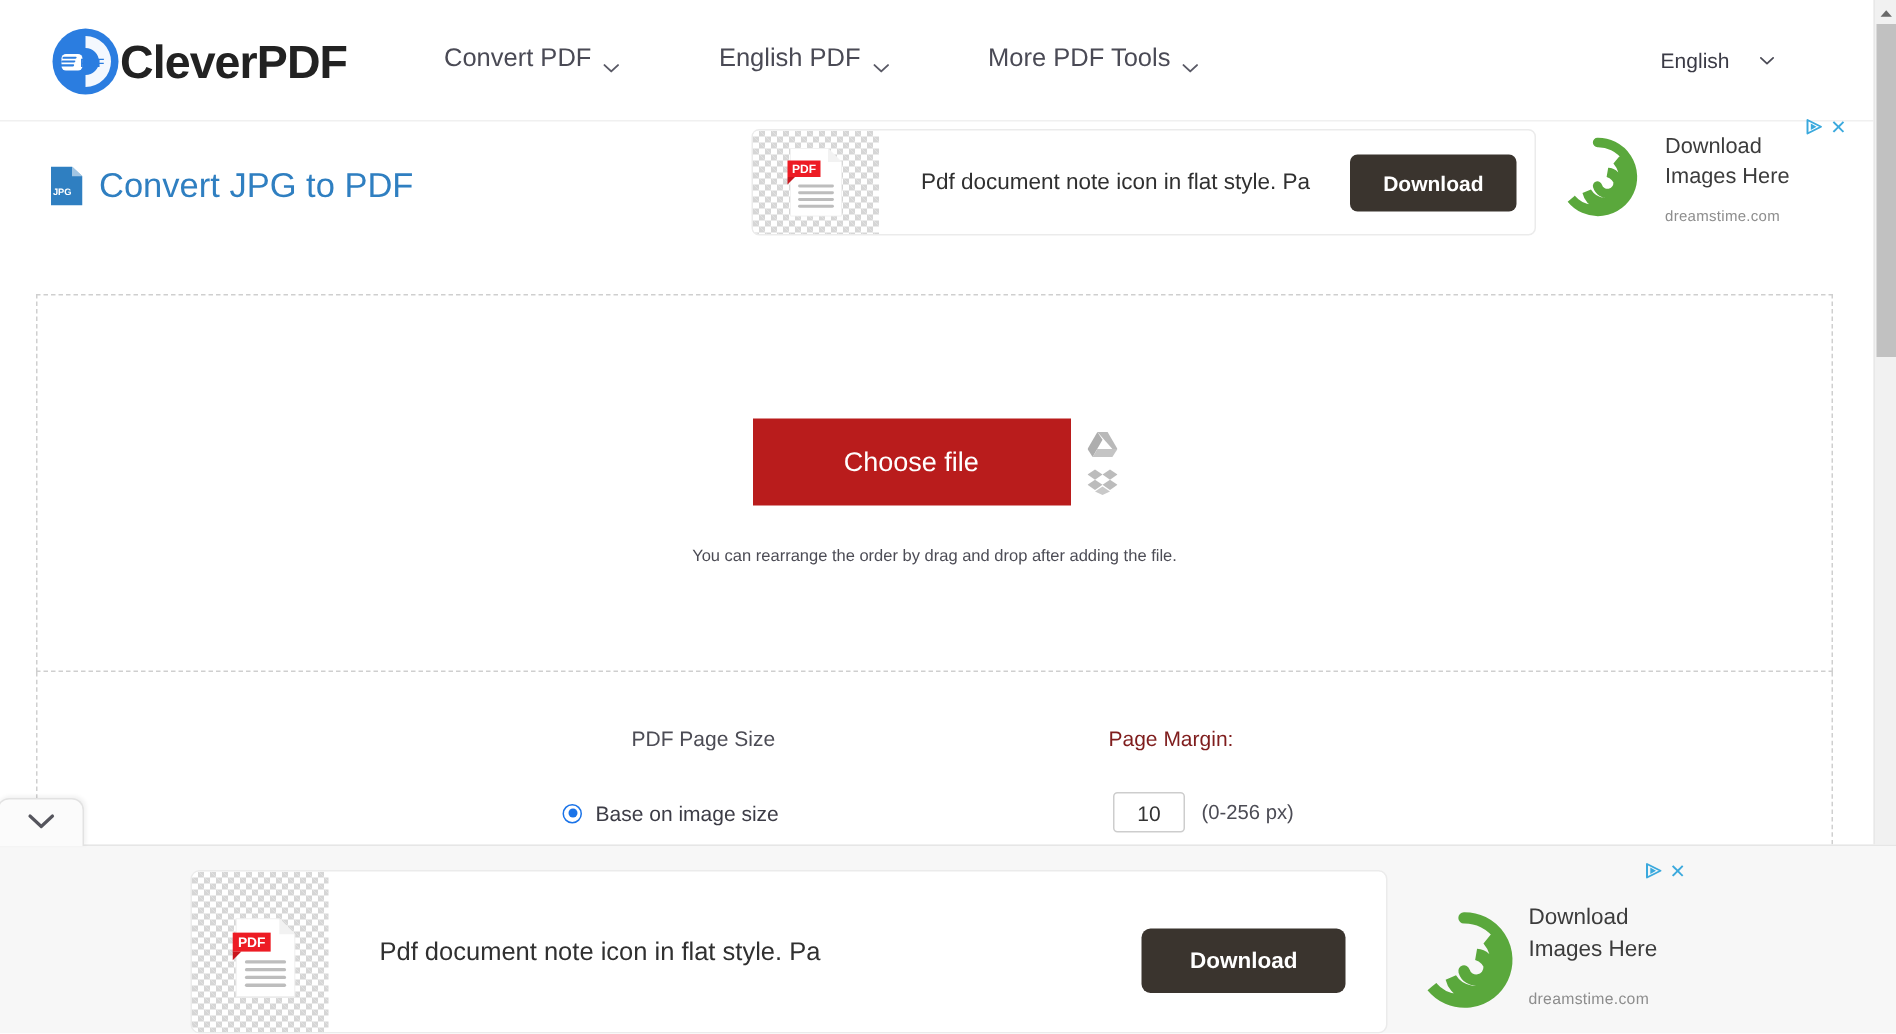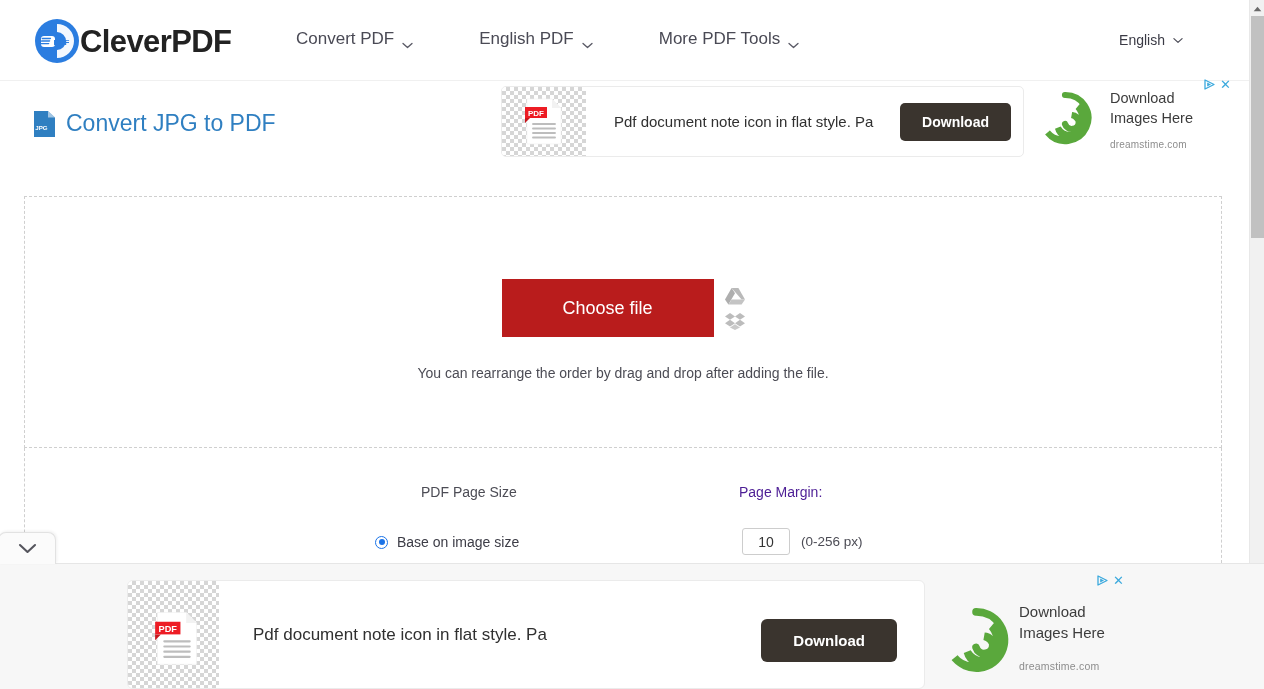--- a/index.html
+++ b/index.html
@@ -90,20 +90,21 @@
   }
   .nav-item .chev { margin-left: 8px; display: inline-flex; }
   .lang {
     position: absolute;
     right: 66px; top: 32px;
     display: flex;
     align-items: center;
     font-size: 14px;
     color: #3a3a45;
     cursor: pointer;
+    gap: 12px;
   }
   .lang .chev { margin-left: 8px; display: inline-flex; }
 
   
   .title-block {
     position: absolute;
     left: 34px; top: 96px;
   }
   .title-row {
     display: flex;
@@ -278,42 +279,42 @@
     display: flex;
     flex-direction: column;
     gap: 7px;
     margin-left: 11px;
   }
   .cloud-icons > span { cursor: pointer; display: inline-flex; }
   .hint {
     position: absolute;
     top: 168px; left: 0; right: 0;
     text-align: center;
-    font-size: 14px;
+    font-size: 11px;
     color: #4c4c55;
   }
 
   
   .opt-labels {
     position: absolute;
     top: 36px; left: 0;
     width: 100%;
   }
   .opt-label-size {
     position: absolute;
     left: 396px;
     font-size: 14px;
     color: #4c4c55;
     white-space: nowrap;
   }
   .opt-label-margin {
     position: absolute;
     left: 714px;
     font-size: 14px;
-    color: #4c1d95;
+    color: #7f1d1d;
     white-space: nowrap;
   }
   .opt-row2 {
     position: absolute;
     top: 84px; left: 0;
     width: 100%;
     height: 30px;
   }
   .radio-line {
     position: absolute;

